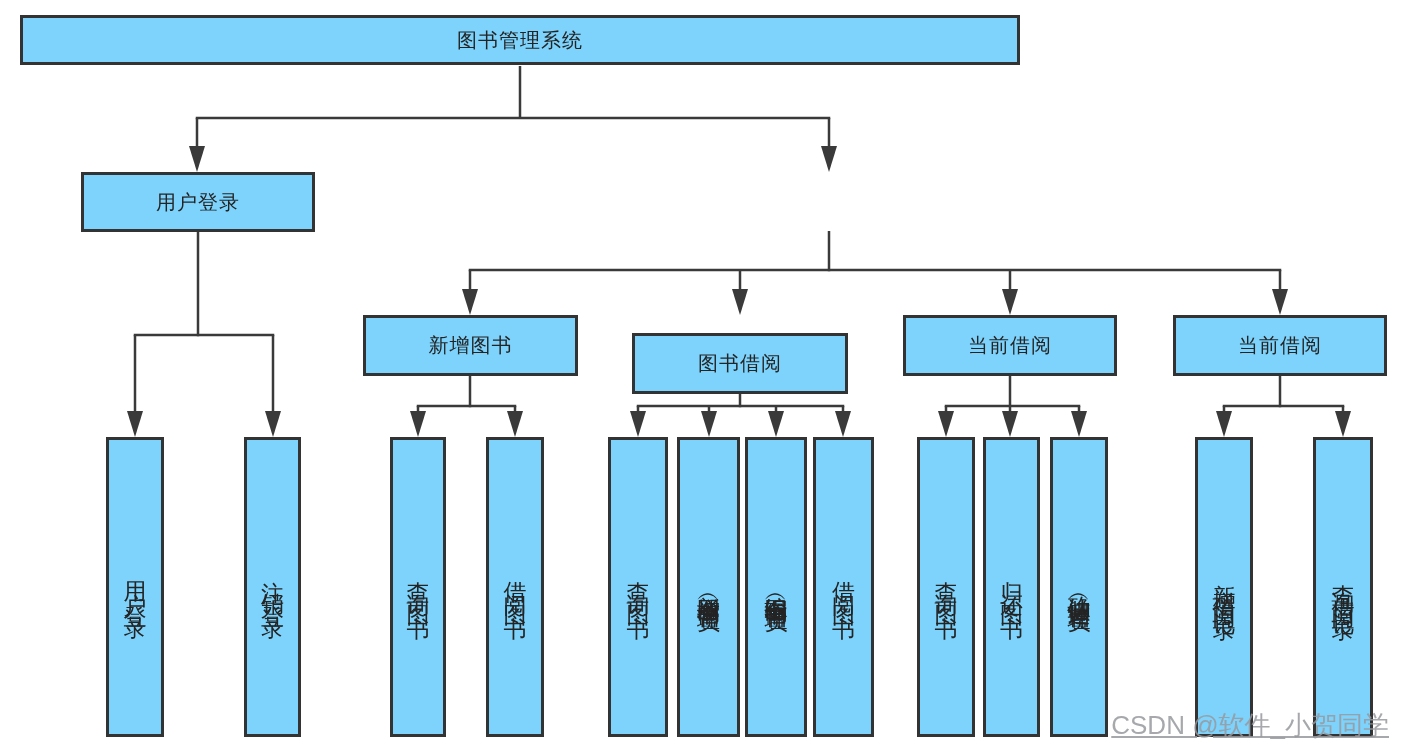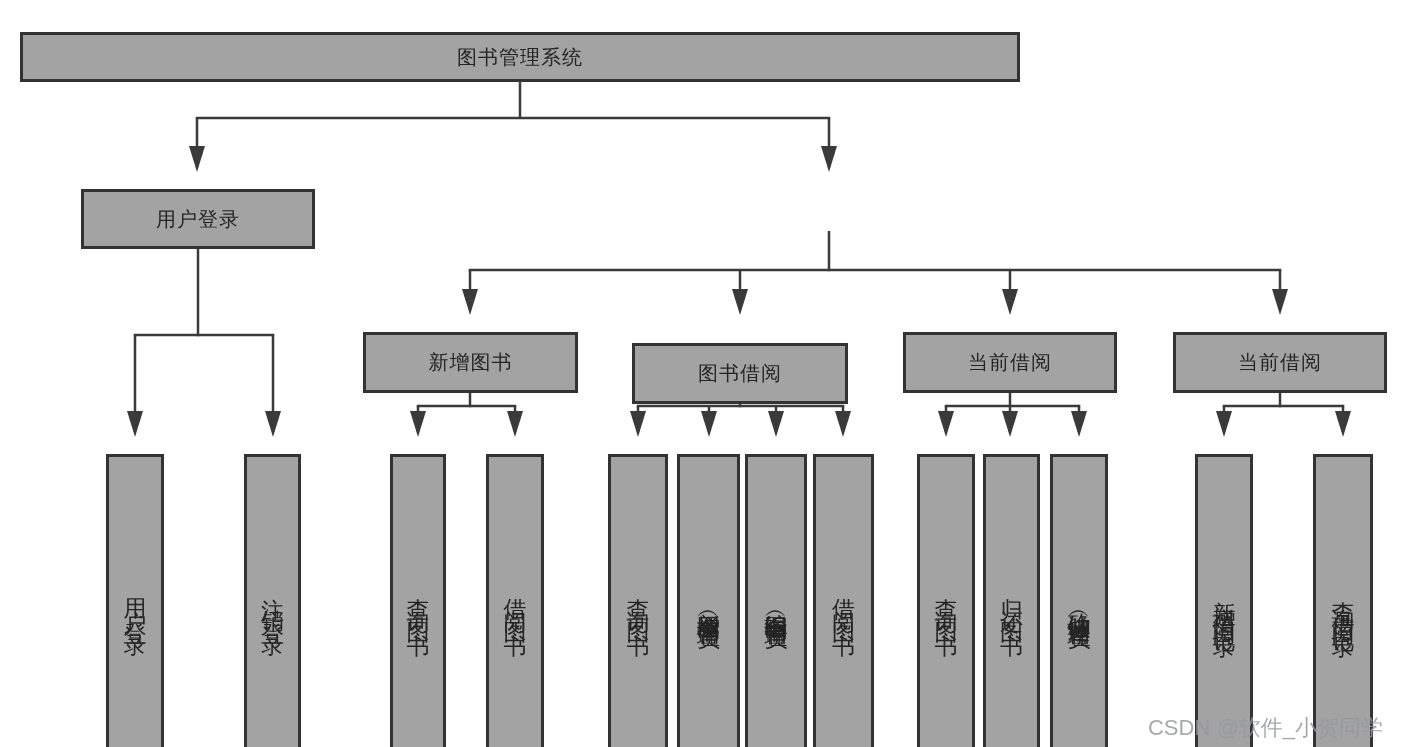--- a/index.html
+++ b/index.html
@@ -12,53 +12,53 @@
     overflow: hidden;
   }
   .connectors {
     position: absolute;
     left: 0; top: 0;
     pointer-events: none;
   }
   .box {
     position: absolute;
     box-sizing: border-box;
-    background: #a3a3a3;
+    background: #7dd3fc;
     border: 3px solid #333333;
     color: #242424;
     display: flex;
     align-items: center;
     justify-content: center;
     z-index: 2;
-    margin-top: 17px;
   }
   .hbox {
     font-size: 20px;
     letter-spacing: 1px;
     white-space: nowrap;
   }
   .vbox {
     writing-mode: vertical-rl;
     text-orientation: mixed;
     font-size: 23px;
     line-height: 1;
     top: 437px;
     height: 300px;
   }
   .ls4  { letter-spacing: 12px; }
   .ls6  { letter-spacing: 7px; }
   .ls10 { letter-spacing: 2px; }
   .watermark {
     position: absolute;
-    right: 22px;
+    right: 16px;
     bottom: 4px;
-    font-size: 22px;
+    font-size: 26px;
     color: rgba(150, 153, 158, 0.85);
     z-index: 3;
     white-space: nowrap;
+    text-decoration: underline;
   }
 </style>
 </head>
 <body>
 
 <div class="canvas">
 
   <svg class="connectors" width="1405" height="747" viewBox="0 0 1405 747" xmlns="http://www.w3.org/2000/svg">
     <g stroke="#3a3a3a" stroke-width="2.5">
 
@@ -121,21 +121,21 @@
       <polygon points="1216,411 1232,411 1224,437"></polygon>
       <polygon points="1335,411 1351,411 1343,437"></polygon>
     </g>
   </svg>
 
   <div class="box hbox" style="left:20px;top:15px;width:1000px;height:50px">图书管理系统</div>
 
   <div class="box hbox" style="left:81px;top:172px;width:234px;height:60px">用户登录</div>
 
   <div class="box hbox" style="left:363px;top:315px;width:215px;height:61px">新增图书</div>
-  <div class="box hbox" style="left:632px;top:326px;width:216px;height:61px">图书借阅</div>
+  <div class="box hbox" style="left:632px;top:333px;width:216px;height:61px">图书借阅</div>
   <div class="box hbox" style="left:903px;top:315px;width:214px;height:61px">当前借阅</div>
   <div class="box hbox" style="left:1173px;top:315px;width:214px;height:61px">当前借阅</div>
 
   <div class="box vbox ls4" style="left:106px;width:58px">用户登录</div>
   <div class="box vbox ls4" style="left:244px;width:57px">注销登录</div>
 
   <div class="box vbox ls4" style="left:390px;width:56px">查询图书</div>
   <div class="box vbox ls4" style="left:486px;width:58px">借阅图书</div>
 
   <div class="box vbox ls4" style="left:608px;width:60px">查询图书</div>

